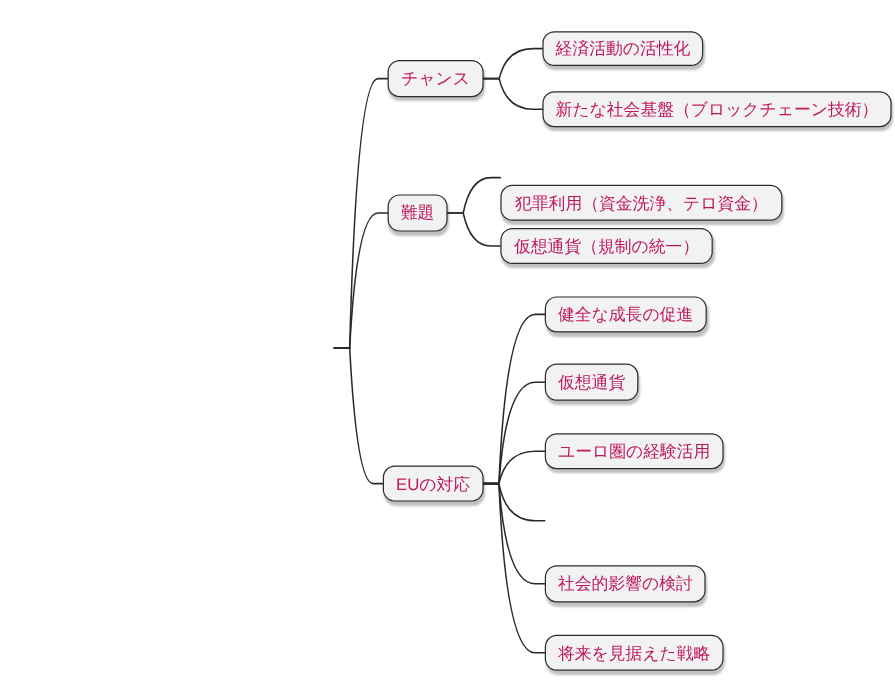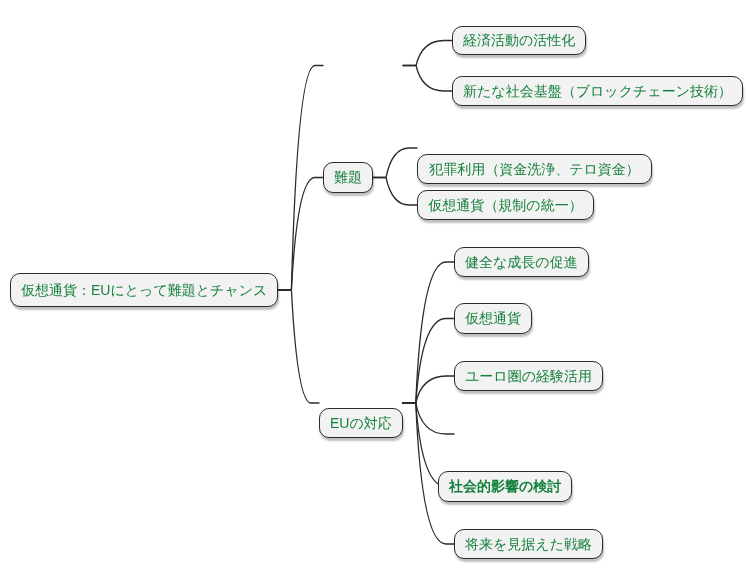--- a/index.html
+++ b/index.html
@@ -34,21 +34,21 @@
     display: inline-flex;
     align-items: center;
     justify-content: center;
     padding: 3px 10px;
     background: #f2f2f2;
     border: 1.5px solid #2b2b2b;
     border-radius: 10px;
     box-shadow: 1px 3px 2px rgba(0,0,0,0.25);
     font-size: 14px;
     line-height: 1.3;
-    color: #15803d;
+    color: #be185d;
     white-space: nowrap;
     z-index: 2;
   }
 </style>
 </head>
 <body>
 
 <div id="mindmap">
 
   <svg id="edges" viewBox="0 0 746 583" xmlns="http://www.w3.org/2000/svg">
@@ -60,39 +60,39 @@
       <path d="M 373 177.5 H 386 Q 392 148, 409 148 H 417" class="edge"></path>
       <path d="M 373 177.5 H 386 Q 392 205, 409 205 H 417" class="edge"></path>
       <path d="M 402.78125 403 H 415.78125 Q 421.78125 262, 446 262 H 454" class="edge"></path>
       <path d="M 402.78125 403 H 415.78125 Q 421.78125 318.5, 446 318.5 H 454" class="edge"></path>
       <path d="M 402.78125 403 H 415.78125 Q 421.78125 376, 446 376 H 454" class="edge"></path>
       <path d="M 402.78125 403 H 415.78125 Q 421.78125 434, 446 434 H 454" class="edge"></path>
       <path d="M 402.78125 403 H 415.78125 Q 421.78125 486.5, 446 486.5 H 454" class="edge"></path>
       <path d="M 402.78125 403 H 415.78125 Q 421.78125 544, 446 544 H 454" class="edge"></path>
     </svg>
 
-  <div class="node" id="n-root" style="left:10px; top:273px; min-width:263px; min-height:34px;">仮想通貨：EUにとって難題とチャンス</div>
 
+  <div class="node" id="n-b0" style="left:323px; top:50px; min-width:80px; min-height:31px;">チャンス</div>
 
   <div class="node" id="n-b1" style="left:323px; top:162px; min-width:49px; min-height:31px;">難題</div>
 
-  <div class="node" id="n-b2" style="left:319px; top:388px; min-width:81px; min-height:30px;margin-top:20px;">EUの対応</div>
+  <div class="node" id="n-b2" style="left:319px; top:388px; min-width:81px; min-height:30px;">EUの対応</div>
 
   <div class="node" id="n-b0c0" style="left:452px; top:26px; min-width:130px; min-height:29px;">経済活動の活性化</div>
 
   <div class="node" id="n-b0c1" style="left:452px; top:76px; min-width:288px; min-height:30px;">新たな社会基盤（ブロックチェーン技術）</div>
 
   <div class="node" id="n-b1c0" style="left:417px; top:133px; min-width:235px; min-height:30px;margin-top:21px;">犯罪利用（資金洗浄、テロ資金）</div>
 
   <div class="node" id="n-b1c1" style="left:417px; top:190px; min-width:177px; min-height:30px;">仮想通貨（規制の統一）</div>
 
   <div class="node" id="n-b2c0" style="left:454px; top:247px; min-width:129px; min-height:30px;">健全な成長の促進</div>
 
   <div class="node" id="n-b2c1" style="left:454px; top:303px; min-width:73px; min-height:31px;">仮想通貨</div>
 
   <div class="node" id="n-b2c2" style="left:454px; top:361px; min-width:149px; min-height:30px;">ユーロ圏の経験活用</div>
 
 
-  <div class="node" id="n-b2c4" style="left:438px; top:471px; min-width:133px; min-height:31px;font-weight:bold;">社会的影響の検討</div>
+  <div class="node" id="n-b2c4" style="left:454px; top:471px; min-width:133px; min-height:31px;">社会的影響の検討</div>
 
   <div class="node" id="n-b2c5" style="left:454px; top:529px; min-width:149px; min-height:30px;">将来を見据えた戦略</div>
 
 </div>
 
 </body></html>

